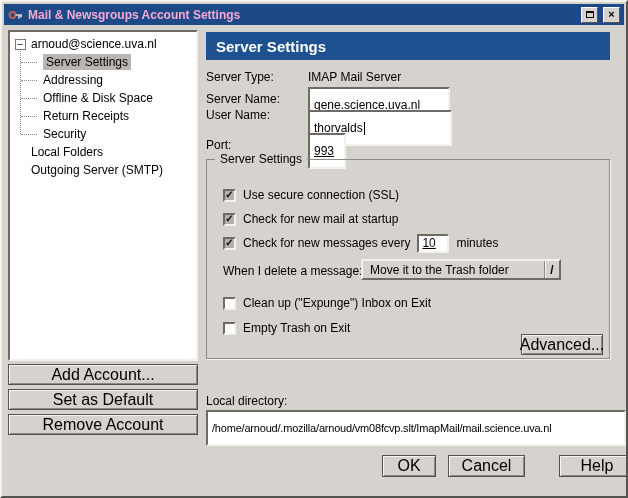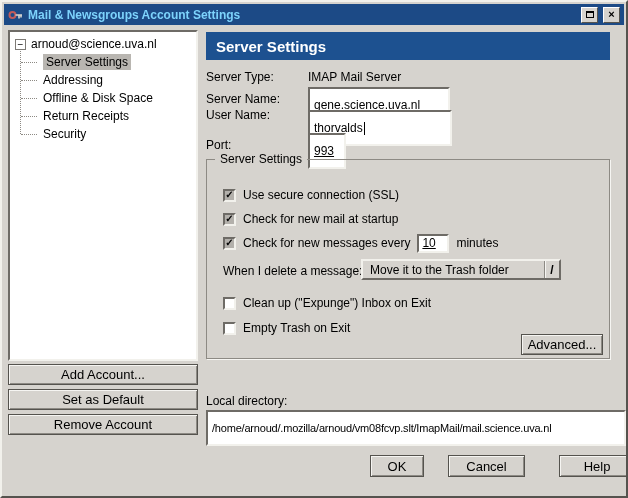--- a/index.html
+++ b/index.html
@@ -9,36 +9,36 @@
     background:#d6d3ce; color:#000;
     font-family:"Liberation Sans", sans-serif; font-size:12px;
     border:2px solid; border-color:#f2f1ec #55534e #55534e #f2f1ec;
     overflow:hidden;
   }
   
   .titlebar {
     position:absolute; left:2px; top:2px; right:2px; height:21px;
     background:#1c4a86; display:flex; align-items:center; padding:0 4px; gap:5px;
   }
-  .title-text { color:#7dd3fc; font-weight:bold; font-size:12px; flex:1; white-space:nowrap; }
+  .title-text { color:#f9a8d4; font-weight:bold; font-size:12px; flex:1; white-space:nowrap; }
   .tb-btn {
     width:17px; height:16px; background:#d6d3ce; flex:0 0 auto;
     border:1px solid; border-color:#ffffff #55534e #55534e #ffffff;
     display:flex; align-items:center; justify-content:center;
     font-size:11px; line-height:1; font-weight:bold; color:#000;
   }
   .max-glyph { width:8px; height:7px; border:1px solid #000; border-top-width:2px; }
   
   .raised { background:#d6d3ce; border:2px solid; border-color:#f2f1ec #6e6b66 #6e6b66 #f2f1ec; }
   .sunken { background:#ffffff; border:2px solid; border-color:#6e6b66 #f2f1ec #f2f1ec #6e6b66; }
   .btn {
     background:#d6d3ce; border:1px solid #55534e;
     box-shadow: inset 1px 1px 0 #f6f5f2, inset -1px -1px 0 #8d8a84;
     display:flex; align-items:center; justify-content:center;
-    font-size:13px; cursor:default; white-space:nowrap;
+    font-size:16px; cursor:default; white-space:nowrap;
   }
   
   .tree {
     position:absolute; left:6px; top:28px; width:190px; height:331px;
     padding:3px 0; overflow:hidden;
   }
   .trow { height:18px; display:flex; align-items:center; white-space:nowrap; }
   .expander {
     width:11px; height:11px; border:1px solid #7d7a75; background:#fff;
     margin:0 5px 0 5px; display:flex; align-items:center; justify-content:center;
@@ -142,20 +142,26 @@
       <div class="trow child">
           <span>Offline &amp; Disk Space</span>
         </div>
       <div class="trow child">
           <span>Return Receipts</span>
         </div>
       <div class="trow child">
           <span>Security</span>
         </div>
     </div>
+    <div class="trow rootitem">
+        <span>Local Folders</span>
+      </div>
+    <div class="trow rootitem">
+        <span>Outgoing Server (SMTP)</span>
+      </div>
   </div>
 
   <div class="btn side-btn" style="top:362px;">Add Account...</div>
   <div class="btn side-btn" style="top:387px;">Set as Default</div>
   <div class="btn side-btn" style="top:412px;">Remove Account</div>
 
   <div class="pane-header">Server Settings</div>
 
   <div class="lbl" style="left:204px; top:66px;">Server Type:</div>
   <div class="lbl" style="left:306px; top:66px;">IMAP Mail Server</div>
@@ -225,17 +231,17 @@
     </div>
 
     <div class="btn" style="position:absolute; left:314px; top:174px; width:82px; height:21px;">Advanced...</div>
   </div>
 
   <div class="lbl" style="left:204px; top:390px;">Local directory:</div>
   <div class="field sunken dir-field" style="left:204px; top:408px; width:420px; height:22px;">
     <span>/home/arnoud/.mozilla/arnoud/vm08fcvp.slt/ImapMail/mail.science.uva.nl</span>
   </div>
 
-  <div class="btn foot-btn" style="left:368px; width:54px;">OK</div>
+  <div class="btn foot-btn" style="left:380px; width:54px;">OK</div>
   <div class="btn foot-btn" style="left:446px; width:77px;">Cancel</div>
   <div class="btn foot-btn" style="left:557px; width:76px;">Help</div>
 
 </div>
 
 </body></html>

